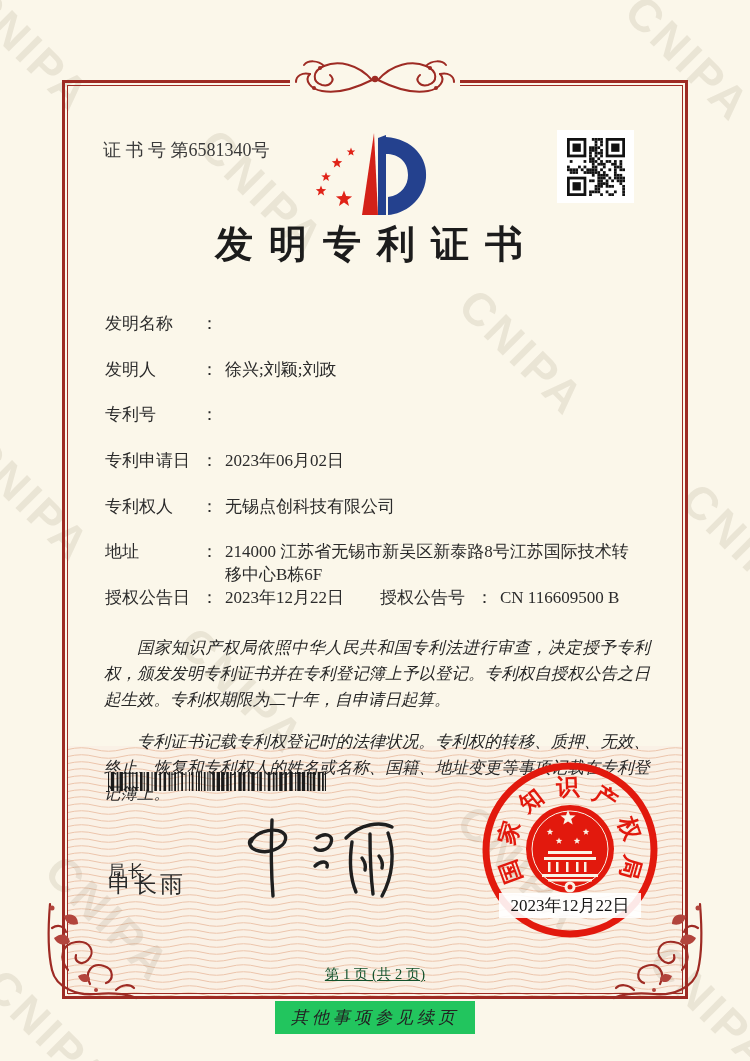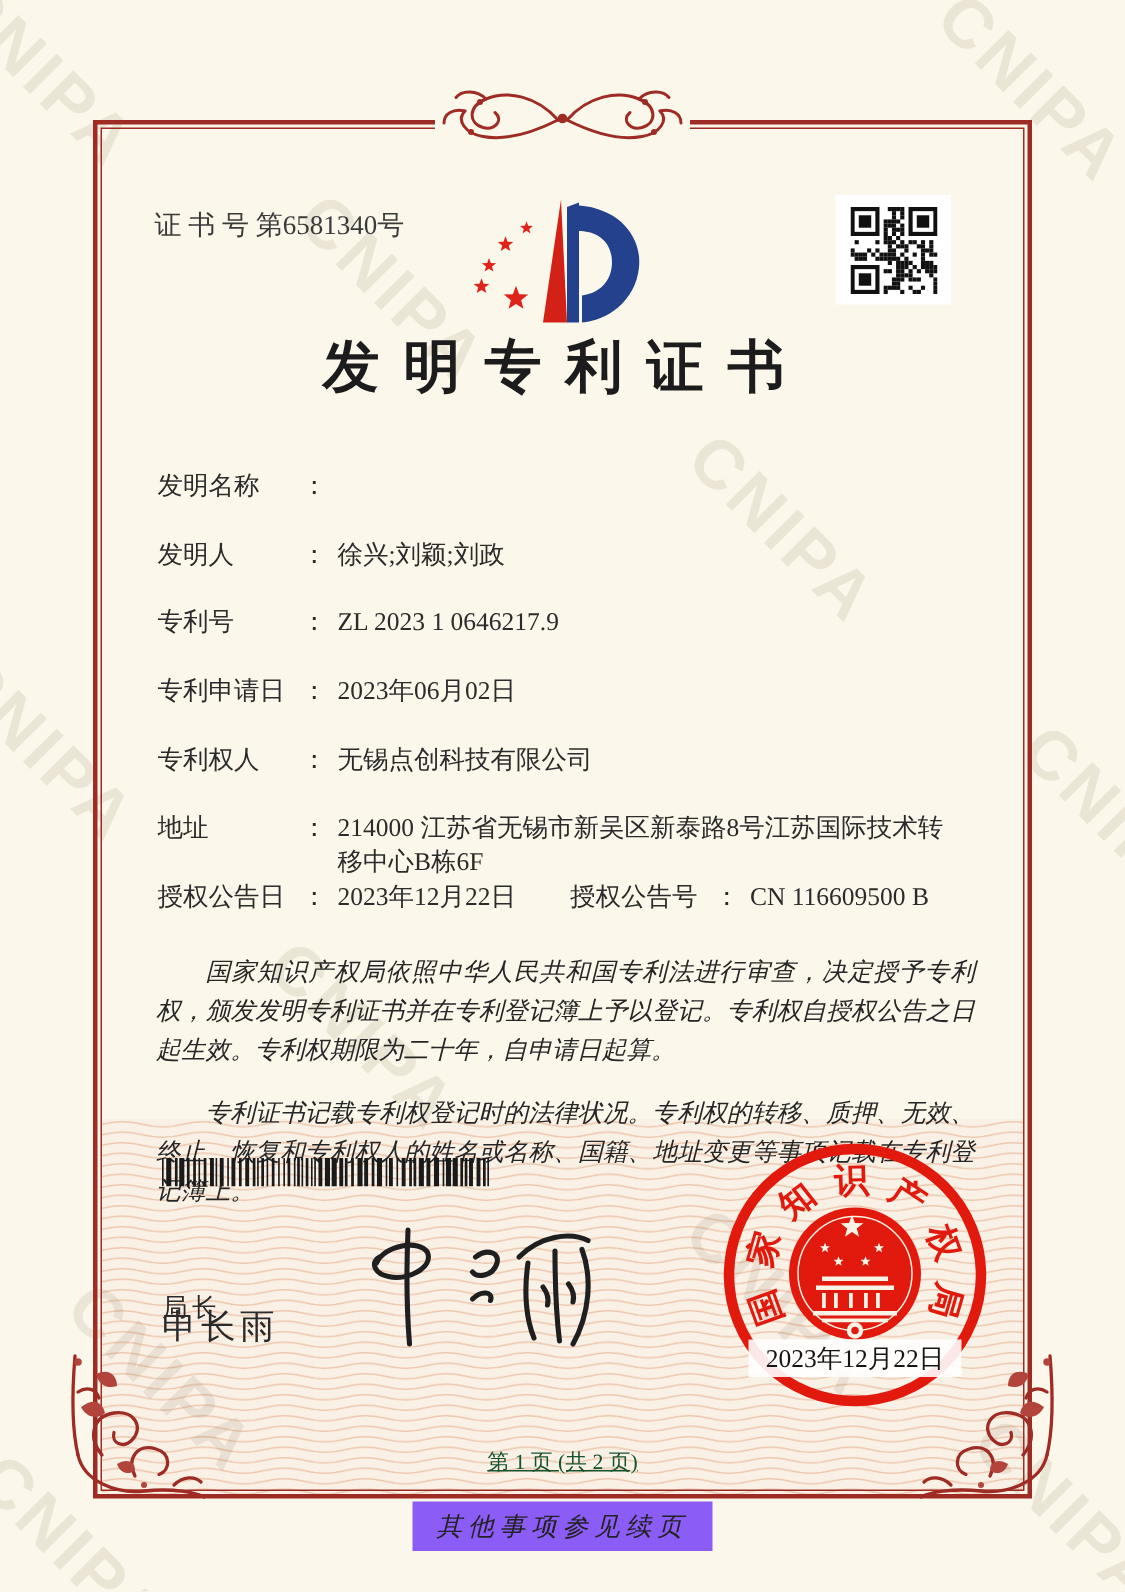--- a/index.html
+++ b/index.html
@@ -43,21 +43,21 @@
   
   .sig-title{position:absolute;left:108px;top:860px;z-index:4;font-family:"Liberation Sans","DejaVu Sans",sans-serif;
              font-size:17px;letter-spacing:3px;color:#2a2a2a;}
   .sig-name{position:absolute;left:108px;top:869px;z-index:4;font-family:"Liberation Sans","DejaVu Sans",sans-serif;
             font-size:23px;letter-spacing:3px;color:#2a2a2a;}
   .sig-script{position:absolute;left:222px;top:806px;z-index:5;}
   
   .seal{position:absolute;left:475px;top:755px;z-index:6;}
   
   .page-info{position:absolute;left:0;right:0;top:965px;text-align:center;font-size:14.5px;color:#14532d;z-index:4;text-decoration:underline;}
-  .continuation{position:absolute;left:50%;top:1001px;transform:translateX(-50%);z-index:4;background:#8b5cf6;
+  .continuation{position:absolute;left:50%;top:1001px;transform:translateX(-50%);z-index:4;background:#22c55e;
                 padding:5px 16px;font-size:17px;font-style:italic;letter-spacing:4px;color:#222;white-space:nowrap;}
 </style>
 </head>
 <body>
 
 <div class="page">
 
   <svg class="waves" width="614" height="250">
     <defs>
       <pattern id="wv" width="54" height="7" patternUnits="userSpaceOnUse">
@@ -311,21 +311,20 @@
         <span class="fcolon">：</span>
         <span class="fvalue">徐兴;刘颖;刘政</span>
     </div>
     <div class="frow" style="top:98px">
       <span class="flabel jlabel">
           <span>专</span>
           <span>利</span>
           <span>号</span>
         </span>
         <span class="fcolon">：</span>
-        <span class="fvalue">ZL 2023 1 0646217.9</span>
     </div>
     <div class="frow" style="top:144px">
       <span class="flabel jlabel">
           <span>专</span>
           <span>利</span>
           <span>申</span>
           <span>请</span>
           <span>日</span>
         </span>
         <span class="fcolon">：</span>

